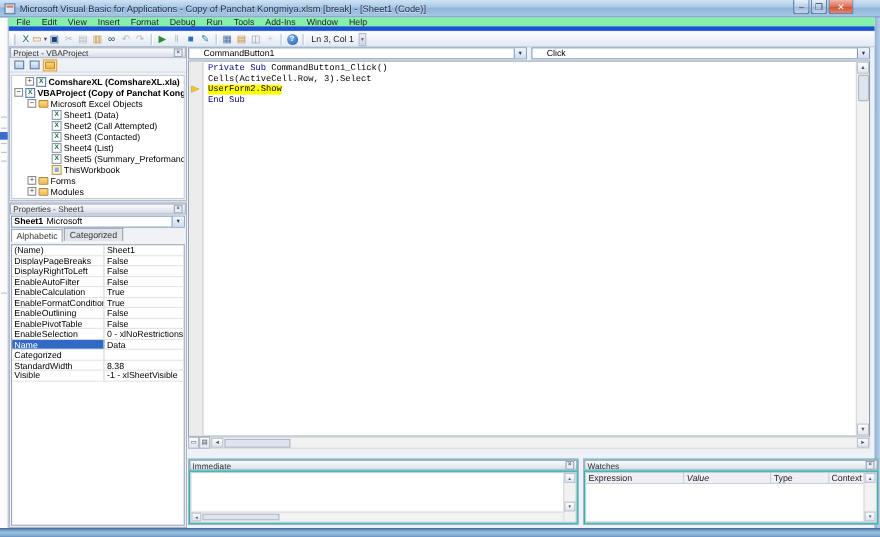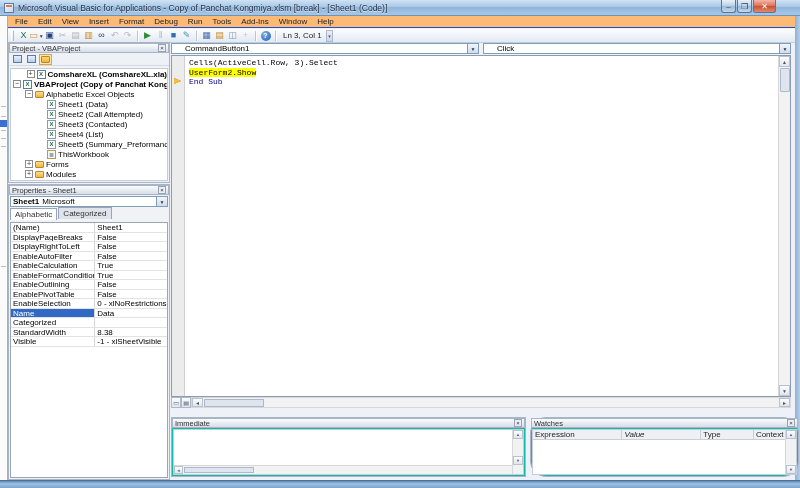--- a/index.html
+++ b/index.html
@@ -26,22 +26,22 @@
   .behind-left .frag{position:absolute;left:1px;width:5px;height:1px;background:#b9bec7;}
   .behind-left .bluecell{position:absolute;left:0px;top:104px;width:7px;height:7px;background:#3a6fcd;}
   .border-right{position:absolute;right:0;top:16px;width:5px;height:464px;
     background:linear-gradient(90deg,#8fb0d2,#b7cfe8);}
   .border-bottom{position:absolute;left:0;bottom:0;width:800px;height:8px;
     background:linear-gradient(180deg,#5e87b0,#9ec0e2 40%,#7ba3cc);border-top:1px solid #46719c;}
 
   
   .app{position:absolute;left:8px;top:16px;width:787px;height:464px;background:#eef1f8;}
 
-  .menubar{position:absolute;left:0;top:0;width:100%;height:12px;background:#fdba74;
-    border-bottom:1px solid #1d4ed8;display:flex;align-items:center;padding-left:2px;}
+  .menubar{position:absolute;left:0;top:0;width:100%;height:12px;background:#86efac;
+    border-bottom:4px solid #1d4ed8;display:flex;align-items:center;padding-left:2px;}
   .menu-item{padding:1px 5px;color:#222;}
   .menubar-right{position:absolute;right:2px;top:0;height:12px;display:flex;align-items:center;}
   .helpbox{width:92px;height:10px;border:1px solid #a5b6cc;background:#fff;color:#8a94a3;
     font-size:7.5px;padding:0 2px;font-family:inherit;}
   .mdi-ctl{width:9px;height:9px;margin-left:2px;display:flex;align-items:center;justify-content:center;
     color:#444;font-size:8px;}
   .mdi-ctl .rest{width:6px;height:5px;border:1px solid #444;}
   .mdi-ctl .mini{width:6px;height:2px;border-bottom:2px solid #444;}
 
   .toolbar{position:absolute;left:0;top:13px;width:100%;height:14px;
@@ -120,21 +120,21 @@
   .viewbtn{width:10px;height:11px;border:1px solid #aeb8c8;background:linear-gradient(180deg,#fdfdfd,#dfe5ee);
     display:flex;align-items:center;justify-content:center;font-size:6px;color:#456;}
   .hscroll{flex:1;background:#f2f2f2;border:1px solid #d8d8d8;position:relative;}
   .hscroll .arr{position:absolute;top:0;width:11px;height:100%;background:linear-gradient(180deg,#fdfdfd,#dfe5ee);
     border:1px solid #b9c2d0;font-size:5px;color:#556;display:flex;align-items:center;justify-content:center;}
   .hscroll .arr.lf{left:0;} .hscroll .arr.rt{right:0;}
   .hthumb{position:absolute;left:12px;top:1px;height:8px;width:60px;background:#dfe5ee;border:1px solid #aeb8c8;}
 
   .bottom-panel{position:absolute;bottom:3px;height:60px;background:#14b8a6;border:1px solid #a9b4c4;}
   .immediate{left:163px;width:355px;}
-  .watches{left:522px;width:269px;border-radius:16px;}
+  .watches{left:522px;width:269px;}
   .bp-body{position:absolute;left:1px;right:1px;top:11px;bottom:1px;background:#fff;border:1px solid #c3ccd9;}
   .watch-cols{display:flex;height:10px;background:#eef0f4;border-bottom:1px solid #c9cfd9;}
   .watch-cols .wc{border-right:1px solid #c9cfd9;padding:0 2px;display:flex;align-items:center;color:#222;overflow:hidden;}
   .bp-vscroll{position:absolute;right:0;top:0;width:11px;height:100%;background:#f2f2f2;border-left:1px solid #d8d8d8;}
   .bp-vscroll .arr{position:absolute;left:0;width:100%;height:9px;background:linear-gradient(180deg,#fdfdfd,#dfe5ee);
     border:1px solid #b9c2d0;font-size:4px;color:#556;display:flex;align-items:center;justify-content:center;}
   .bp-vscroll .arr.up{top:0;} .bp-vscroll .arr.dn{bottom:0;}
   .bp-hscroll{position:absolute;left:0;bottom:0;height:9px;right:11px;background:#f2f2f2;border-top:1px solid #d8d8d8;}
   .bp-hscroll .arr{position:absolute;left:0;top:0;width:9px;height:100%;background:linear-gradient(180deg,#fdfdfd,#dfe5ee);
     border:1px solid #b9c2d0;font-size:4px;color:#556;display:flex;align-items:center;justify-content:center;}
@@ -262,34 +262,34 @@
             <span class="sq"></span>
           </span>
         <span class="ptb">
             <span class="sq"></span>
           </span>
         <span class="ptb folder">
             <span class="fold"></span>
           </span>
       </div>
       <div class="proj-tree" id="project-tree">
-          <div class="tree-row" style="padding-left: 2px; justify-content: flex-end;">
+          <div class="tree-row" style="padding-left: 12px;">
             <span class="expander">+</span>
             <span class="ticon project">X</span>
             <span class="lbl bold">ComshareXL (ComshareXL.xla)</span>
           </div>
           <div class="tree-row" style="padding-left: 2px;">
             <span class="expander">−</span>
             <span class="ticon project">X</span>
             <span class="lbl bold">VBAProject (Copy of Panchat Kongmiya.xlsm)</span>
           </div>
           <div class="tree-row" style="padding-left: 14px;">
             <span class="expander">−</span>
             <span class="ticon folder"></span>
-            <span class="lbl">Alphabetic Excel Objects</span>
+            <span class="lbl">Microsoft Excel Objects</span>
           </div>
           <div class="tree-row" style="padding-left: 26px;">
             <span class="spacer"></span>
             <span class="ticon sheet">X</span>
             <span class="lbl">Sheet1 (Data)</span>
           </div>
           <div class="tree-row" style="padding-left: 26px;">
             <span class="spacer"></span>
             <span class="ticon sheet">X</span>
             <span class="lbl">Sheet2 (Call Attempted)</span>
@@ -406,20 +406,21 @@
         <span>Click</span>
         <span class="combo-arrow">▼</span>
       </div>
     </div>
 
     <div class="code-window">
       <div class="code-margin" id="code-margin">
           <div class="cur-arrow" style="top: 22px;"></div>
         </div>
       <div class="code-lines" id="code-lines">
+          <div class="code-line"><span><span class="kw">Private Sub</span><span> CommandButton1_Click()</span></span></div>
           <div class="code-line"><span><span>Cells(ActiveCell.Row, 3).Select</span></span></div>
           <div class="code-line"><span class="hl"><span>UserForm2.Show</span></span></div>
           <div class="code-line"><span><span class="kw">End Sub</span></span></div>
         </div>
       <div class="vscroll">
         <span class="arr up">▲</span>
         <span class="vthumb"></span>
         <span class="arr dn">▼</span>
       </div>
     </div>

